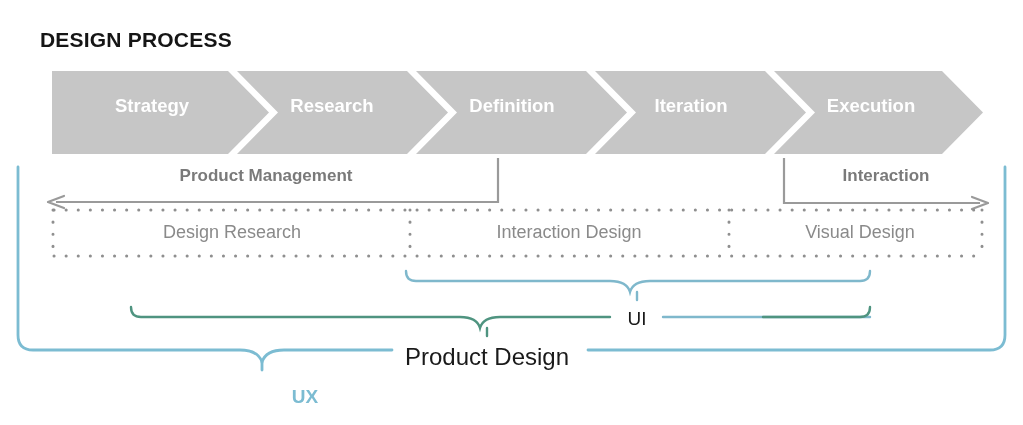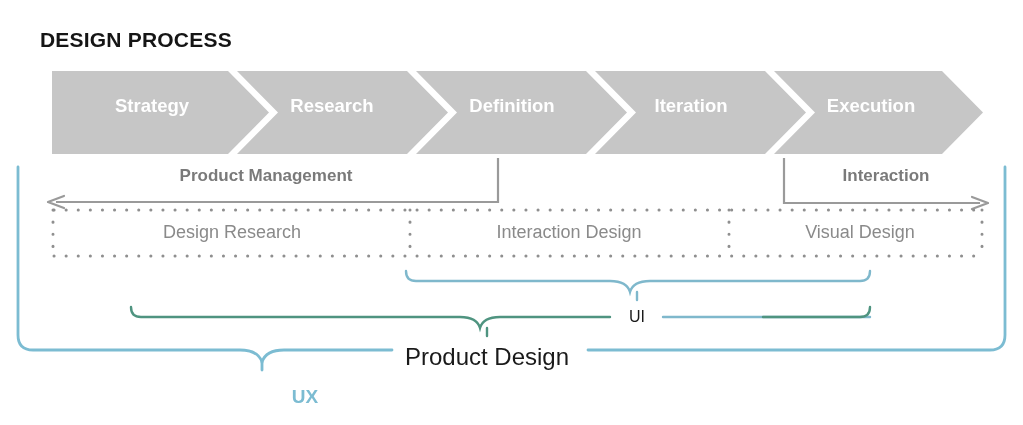--- a/index.html
+++ b/index.html
@@ -15,21 +15,21 @@
 
   .chev-label{top:95px;font-size:18.5px;font-weight:bold;color:#ffffff;
               text-align:right;transform:translateX(-50%);}
 
   .phase-label{top:166px;font-size:17px;font-weight:bold;color:#7a7a7a;
                text-align:center;transform:translateX(-50%);}
 
   .disc-label{top:222px;font-size:18px;font-weight:normal;color:#8a8a8a;
               text-align:center;transform:translateX(-50%);}
 
-  #ui-label{top:308px;font-size:16px;color:#1a1a1a;
+  #ui-label{top:308px;font-size:19px;color:#1a1a1a;
             text-align:center;transform:translateX(-50%);}
   #pd-label{top:343px;font-size:24px;color:#1a1a1a;
             text-align:left;transform:translateX(-50%);}
   #ux-label{top:386px;font-size:19px;font-weight:bold;color:#7cbcd2;
             text-align:center;transform:translateX(-50%);margin-left:40px;}
 </style>
 </head>
 <body>
 
 <div id="stage">

